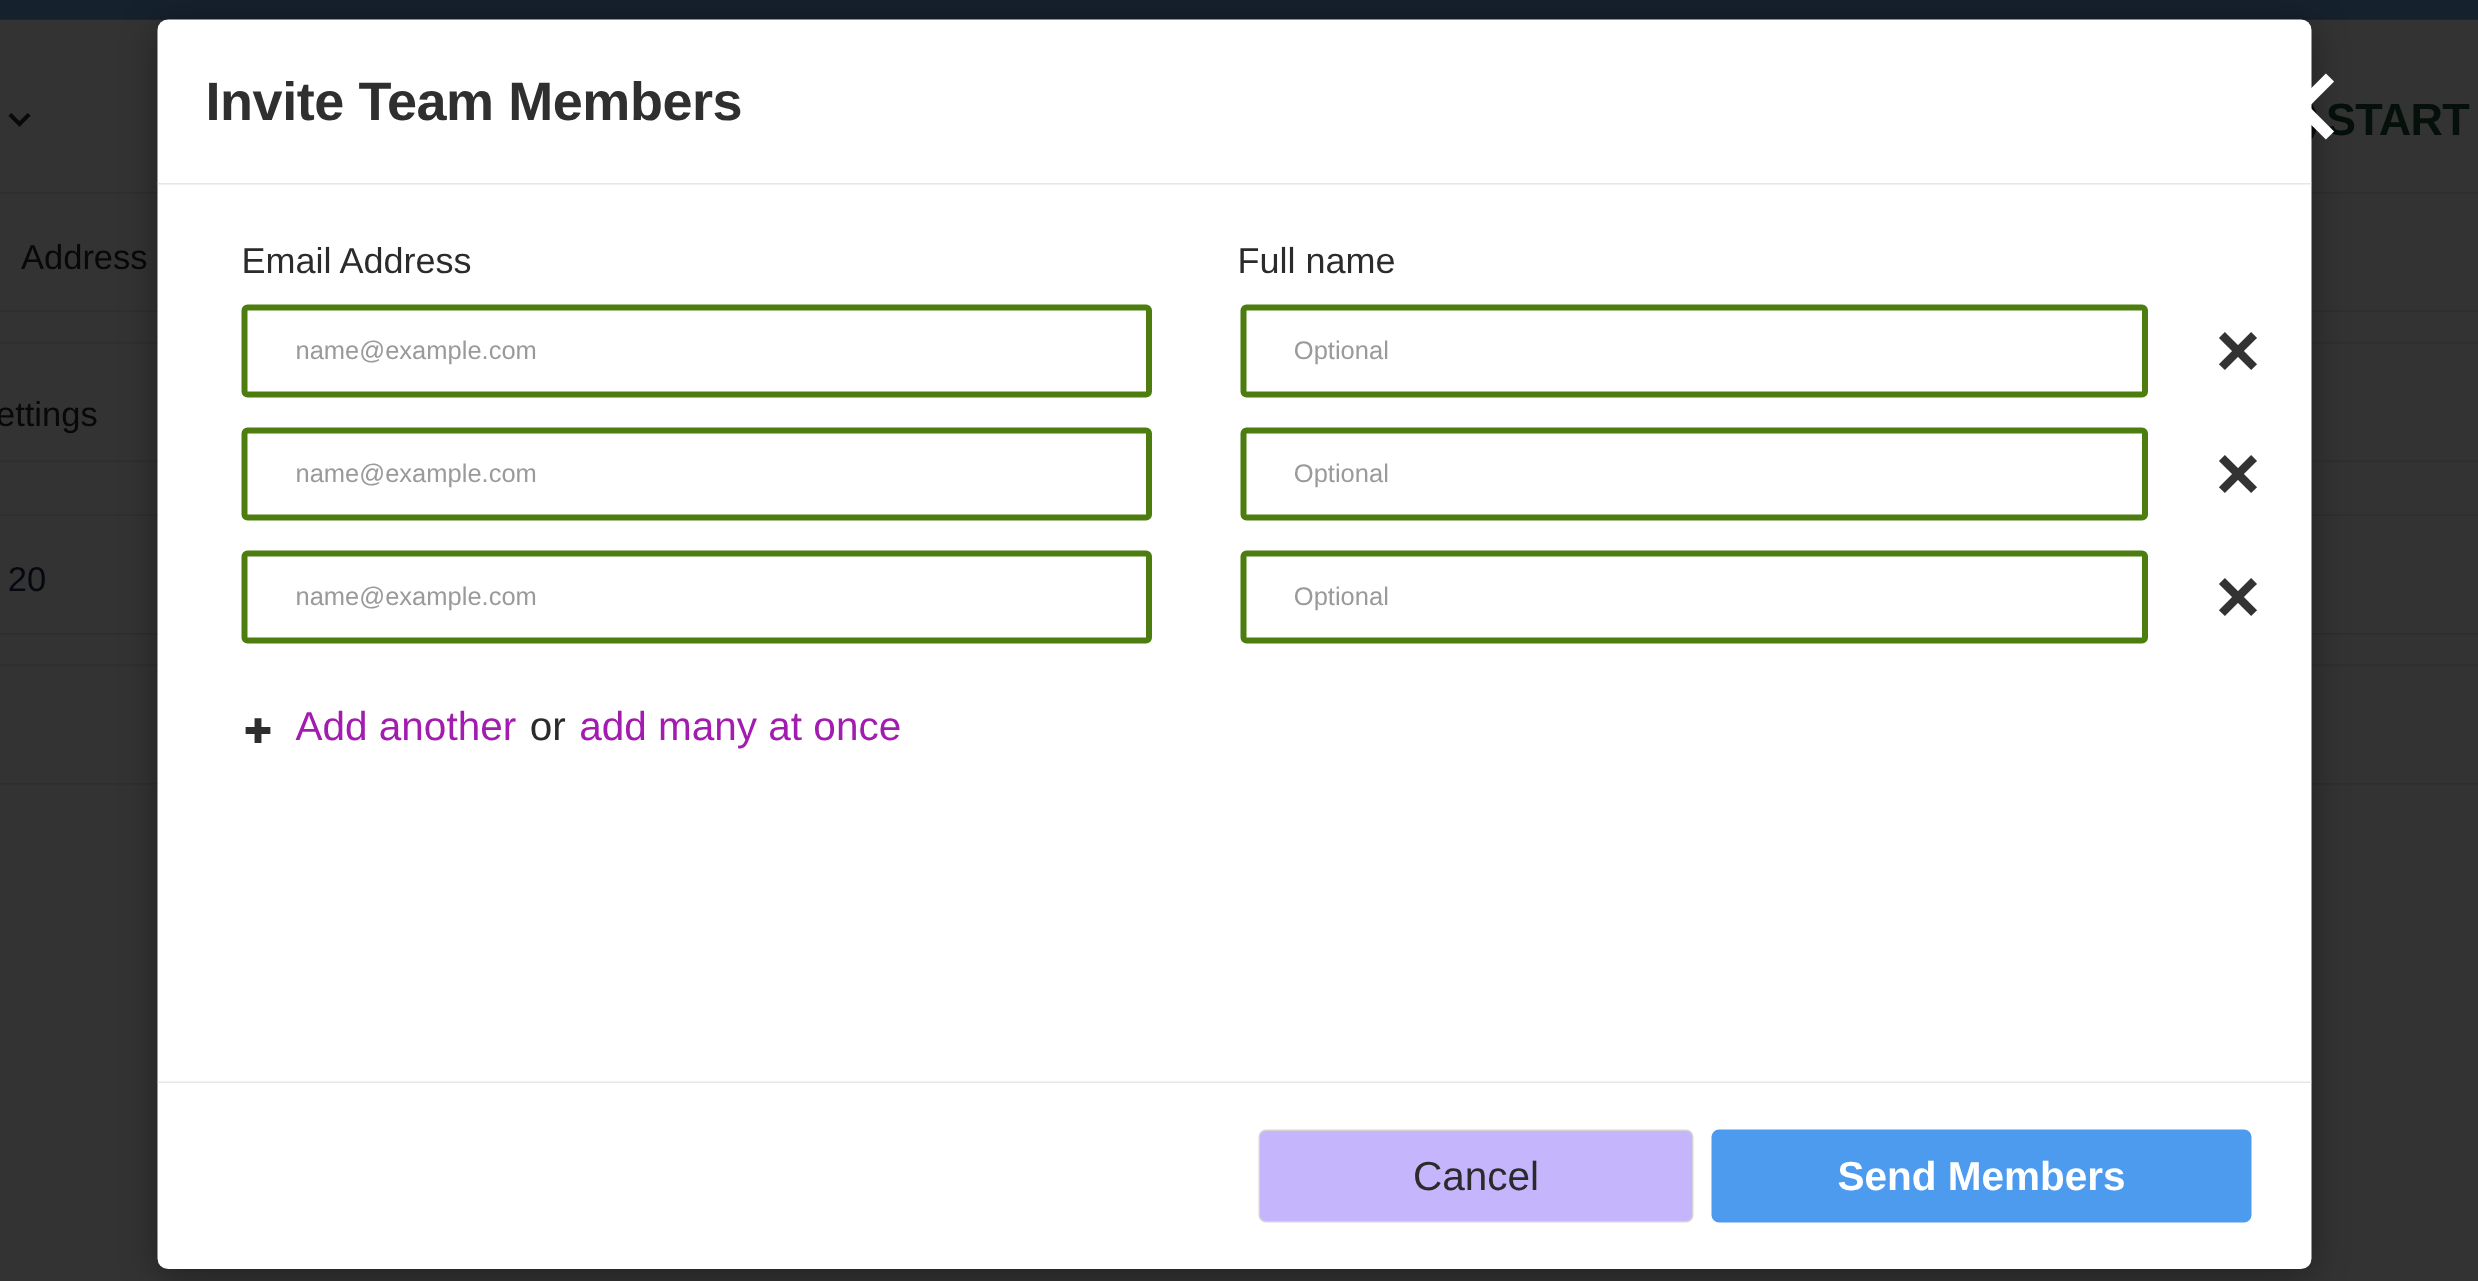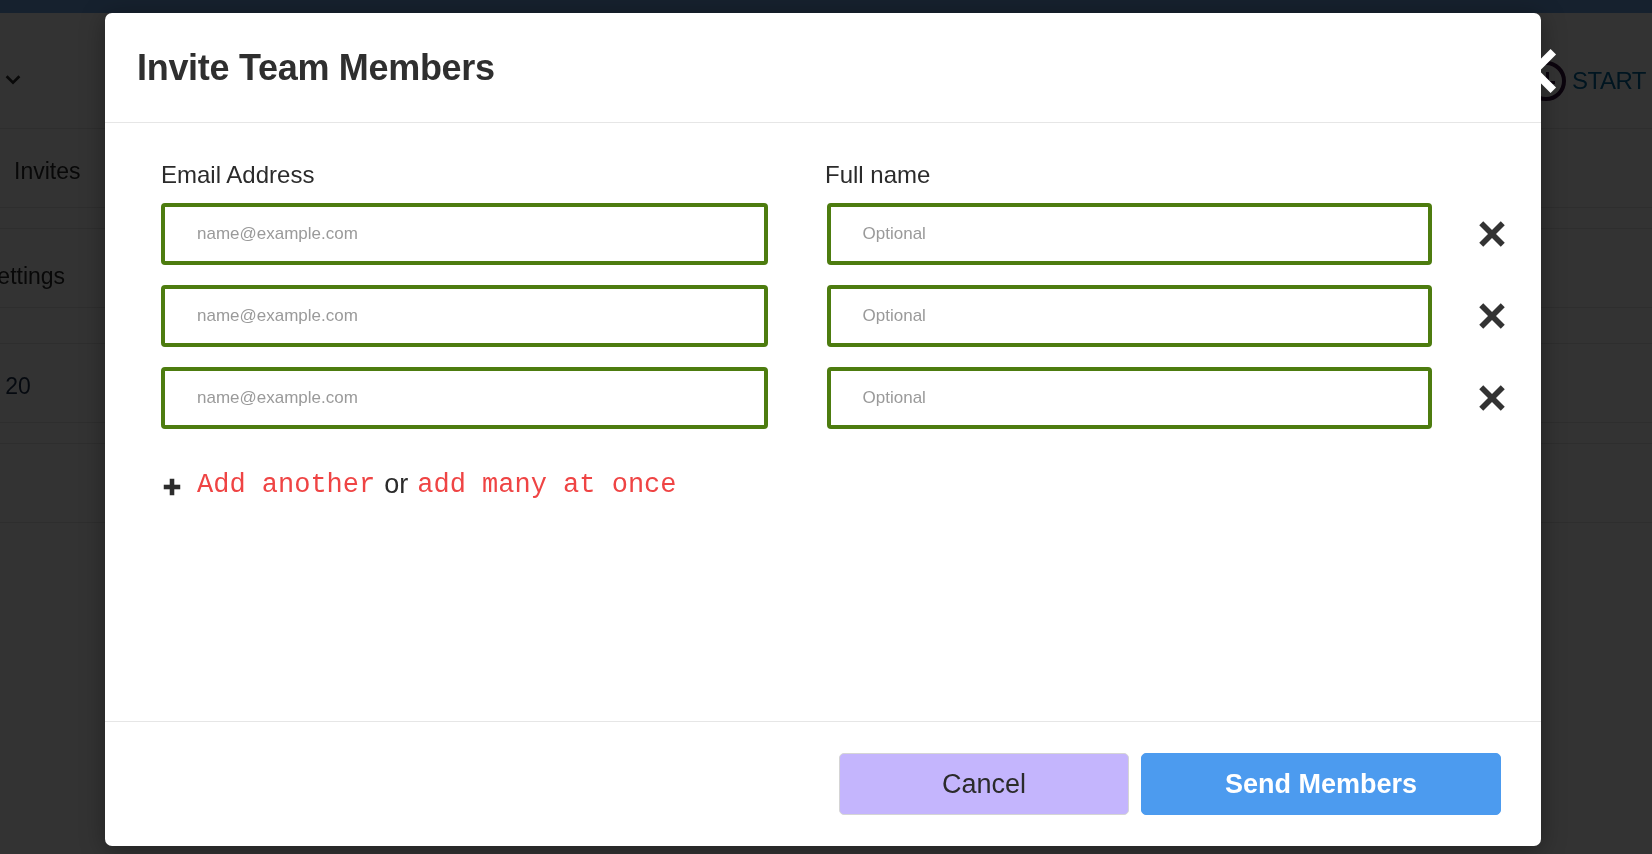--- a/index.html
+++ b/index.html
@@ -86,23 +86,23 @@
   .brand-clock::after {
     content: "";
     position: absolute;
     left: 50%;
     top: 50%;
     width: 28%;
     height: 3px;
     background: #3b1440;
   }
   .brand-word {
-    font-size: 24px;
-    font-weight: normal;
-    color: #0369a1;
+    font-size: 30px;
+    font-weight: bold;
+    color: #14532d;
     letter-spacing: -0.5px;
   }
 
   
   .overlay {
     position: absolute;
     inset: 0;
     background: rgba(0, 0, 0, 0.80);
   }
   .overlay-top-strip {
@@ -210,24 +210,23 @@
     font-size: 27px;
   }
   .plus-icon {
     width: 22px;
     height: 22px;
     margin-right: 14px;
     color: #2d2d2d;
     flex: none;
   }
   .add-link {
-    color: #ef4444;
+    color: #a21caf;
     cursor: pointer;
     text-decoration: none;
-    font-family: Liberation Mono, monospace;
   }
   .add-or {
     color: #2b2b2b;
     margin: 0 9px;
   }
 
   .modal-footer {
     height: 125px;
     border-top: 1px solid #e6e6e6;
     display: flex;
@@ -267,21 +266,21 @@
   <div class="app-topbar"></div>
   <div class="app-body">
 
     <span class="bg-chevron">
       <svg viewBox="0 0 24 24" width="22" height="22" fill="none" stroke="currentColor" stroke-width="3">
         <polyline points="5,9 12,16 19,9"></polyline>
       </svg>
     </span>
 
     <div class="bg-row" style="top:115px;height:80px;"></div>
-    <div class="bg-row-text" style="left:14px;top:145px;">Invites</div>
+    <div class="bg-row-text" style="left:14px;top:145px;">Address</div>
 
     <div class="bg-row" style="top:215px;height:80px;"></div>
     <div class="bg-row-text" style="left:-18px;top:250px;">Settings</div>
 
     <div class="bg-row" style="top:330px;height:80px;"></div>
     <div class="bg-row-text link" style="left:-14px;top:360px;">g 20</div>
 
     <div class="bg-row" style="top:430px;height:80px;"></div>
 
     <div class="bg-right-brand">

